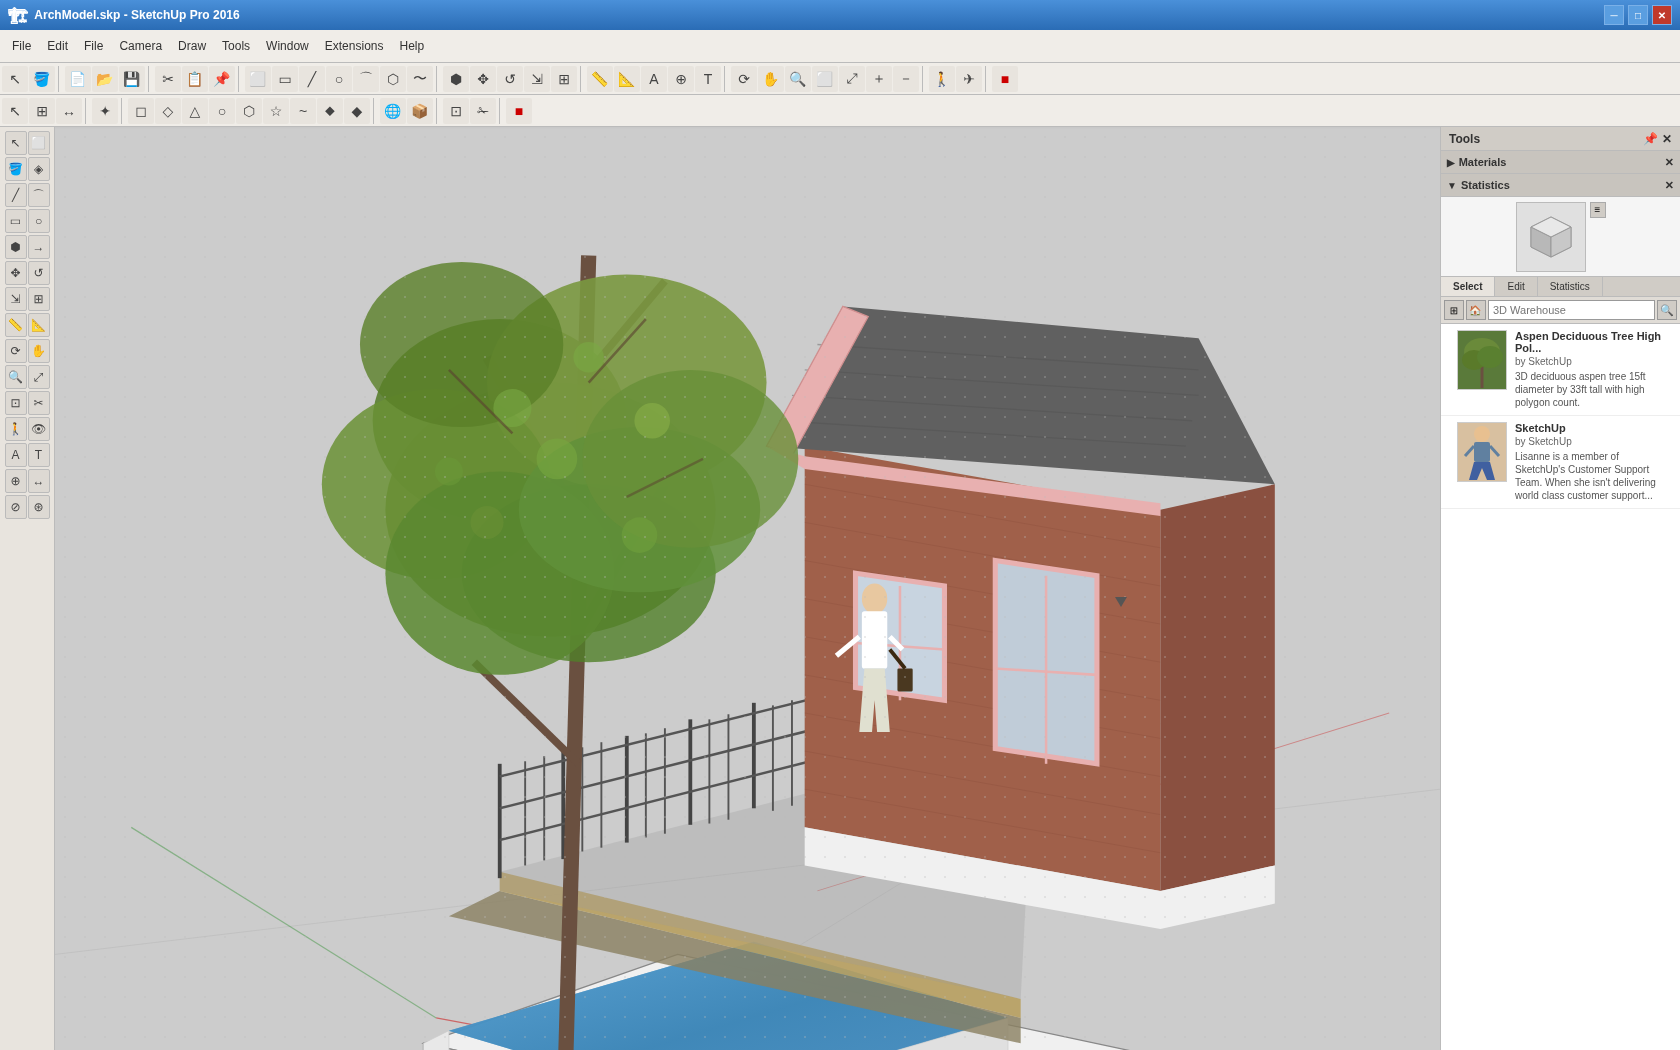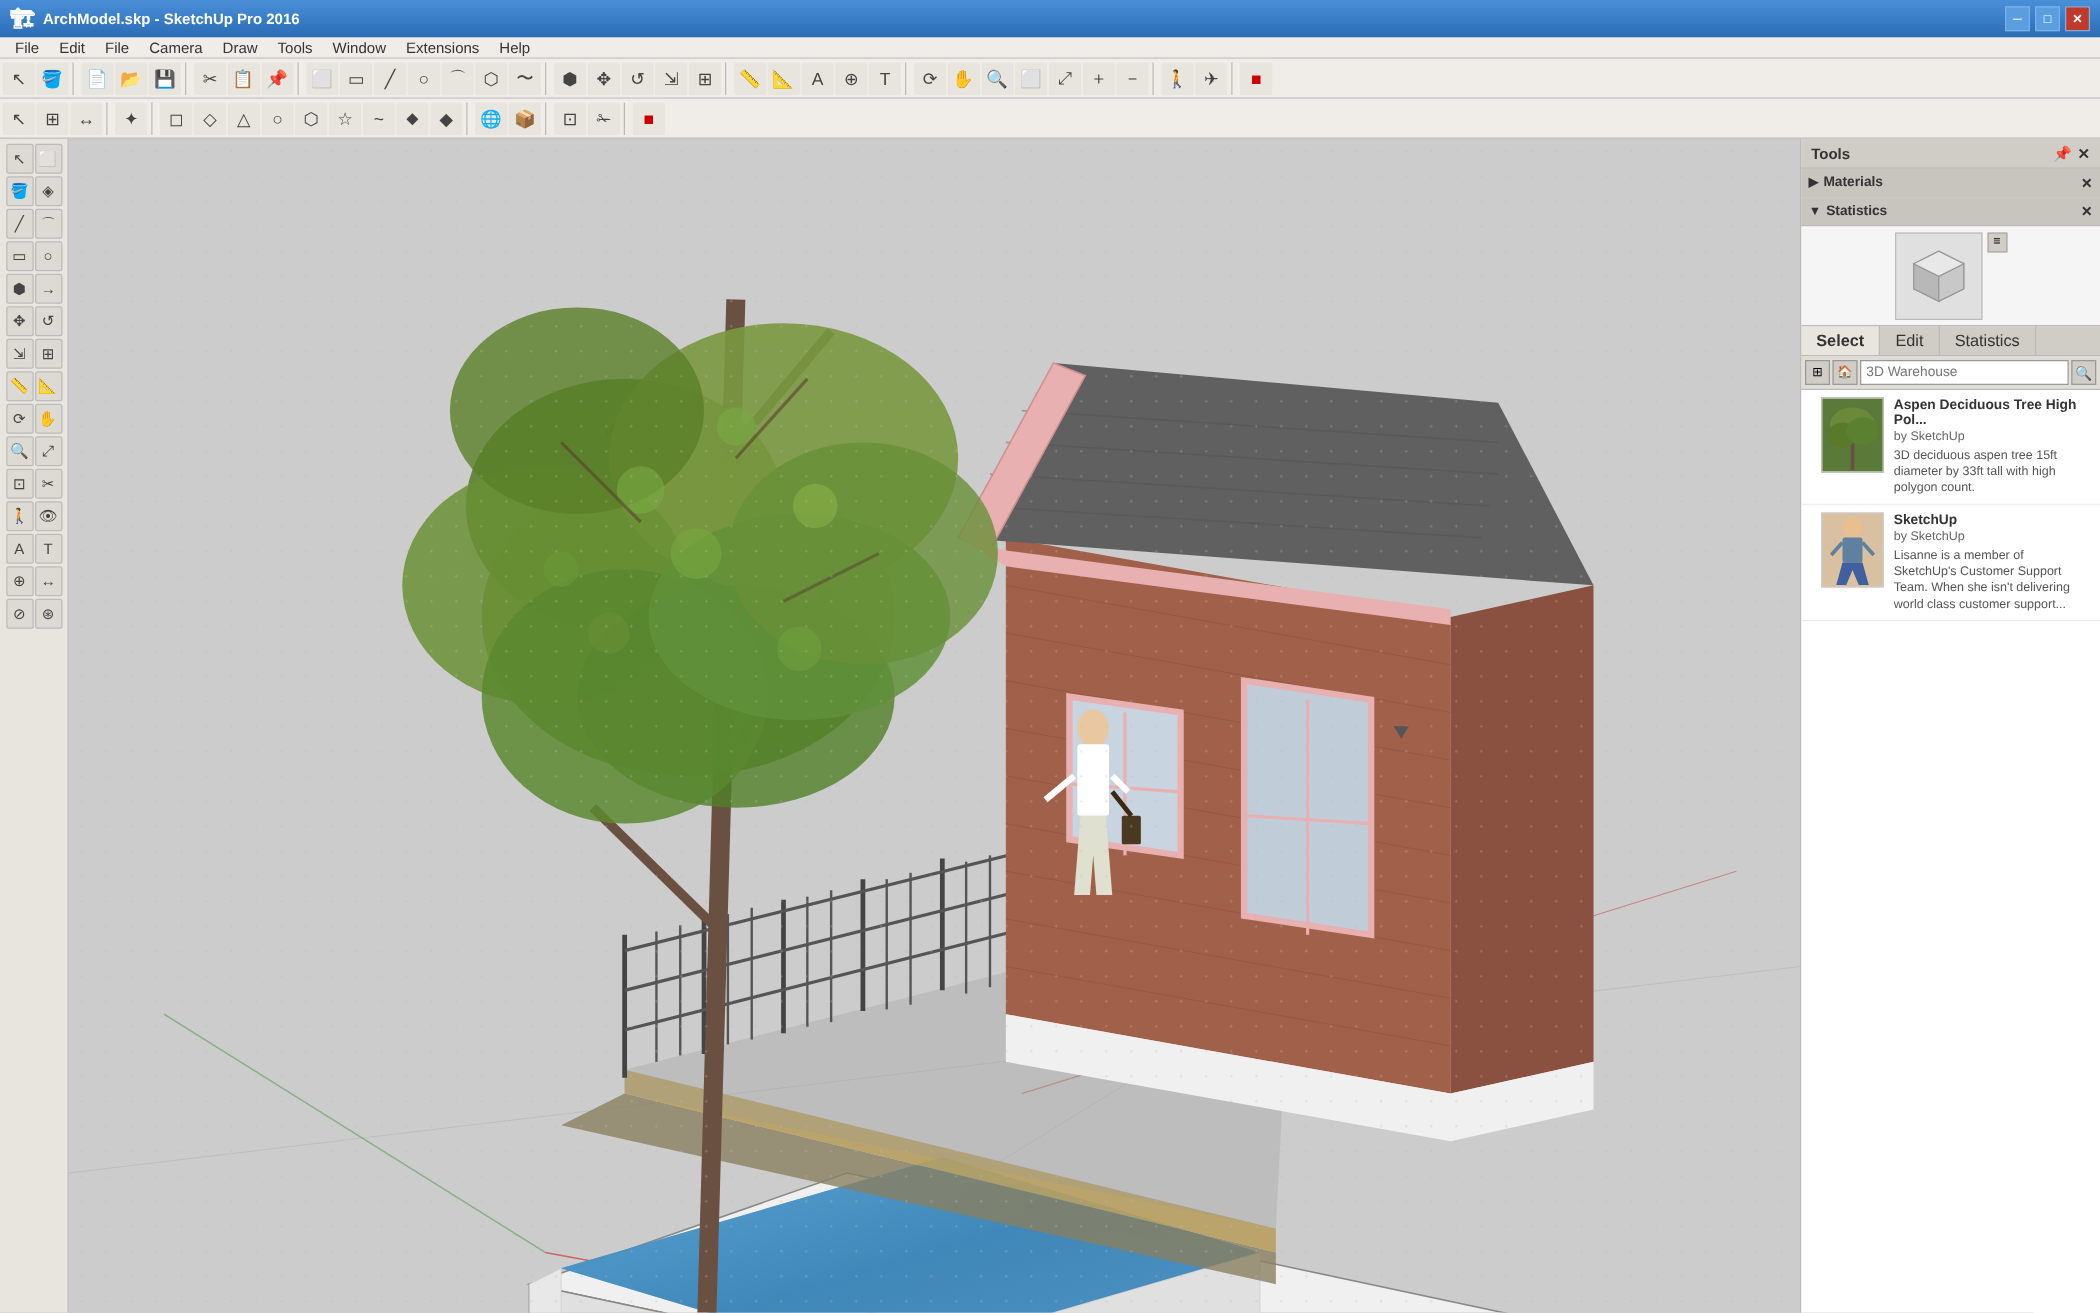--- a/index.html
+++ b/index.html
@@ -20,21 +20,21 @@
     #title-bar .title-text { display: flex; align-items: center; gap: 6px; }
     #title-controls { display: flex; gap: 4px; }
     #title-controls span {
       width: 20px; height: 20px; background: #5a9ee0; border: 1px solid #7ab0e8;
       display: flex; align-items: center; justify-content: center; cursor: pointer; font-size: 10px; color: white;
     }
     #title-controls .close-btn { background: #c0392b; }
 
     
     #menu-bar {
-      height: 17px;
+      height: 33px;
       background: #f0ede8;
       display: flex;
       align-items: center;
       padding: 0 4px;
       border-bottom: 1px solid #bbb;
     }
     #menu-bar span {
       padding: 2px 8px;
       cursor: pointer;
       font-size: 12px;
@@ -159,21 +159,21 @@
     }
 
     
     #comp-tabs {
       display: flex;
       background: #d0ccc6;
       border-bottom: 1px solid #bbb;
     }
     .comp-tab {
       padding: 4px 12px;
-      font-size: 13px;
+      font-size: 10px;
       cursor: pointer;
       border-right: 1px solid #bbb;
       color: #333;
     }
     .comp-tab.active {
       background: #e8e4de;
       font-weight: bold;
     }
 
     

